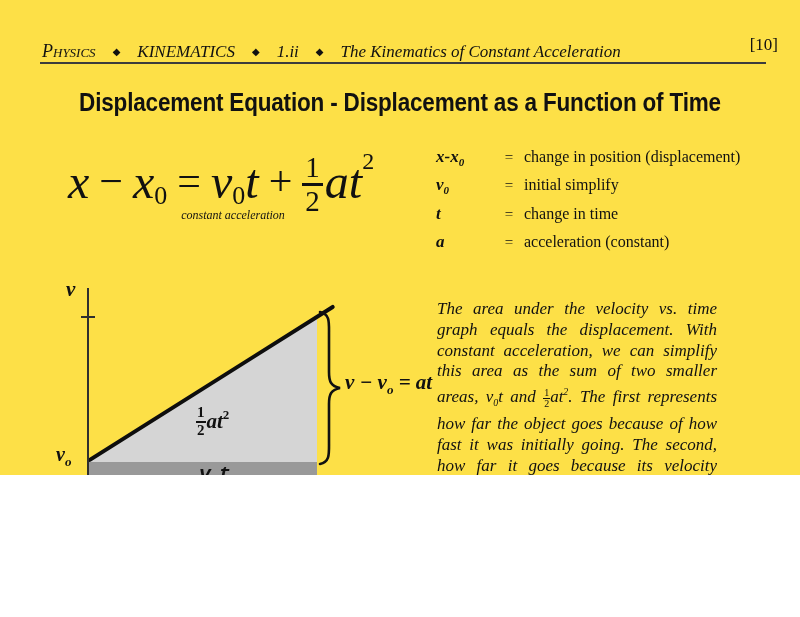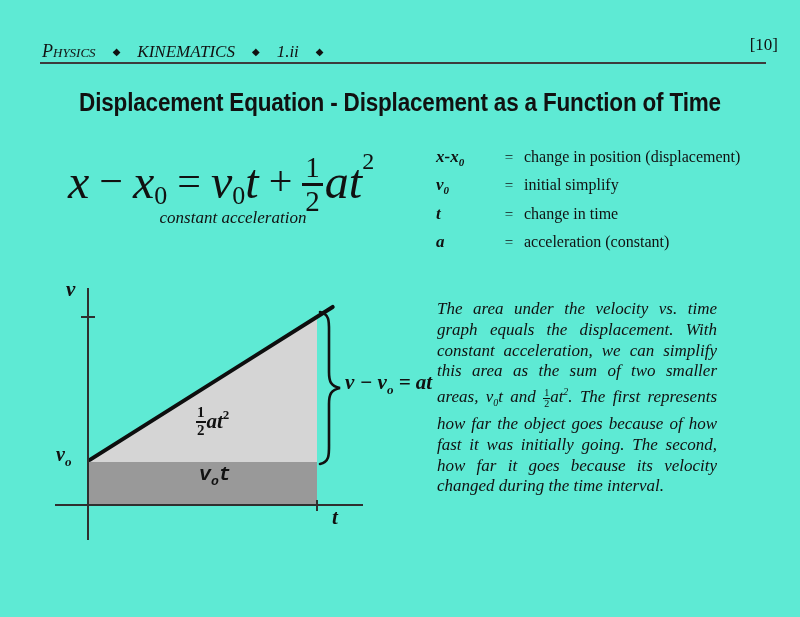--- a/index.html
+++ b/index.html
@@ -1,16 +1,16 @@
 <!DOCTYPE html>
 <html><head>
 <meta charset="utf-8">
 <style>
   html,body{margin:0;padding:0;background:#fff;}
-  .page{position:relative;width:800px;height:617px;background:#5eead4;overflow:hidden;
+  .page{position:relative;width:800px;height:475px;background:#fde047;overflow:hidden;
         font-family:"Liberation Serif",serif;color:#111;}
   
   .hdr{position:absolute;left:42px;top:41px;display:flex;align-items:baseline;gap:17px;
        font-style:italic;font-size:17px;white-space:nowrap;}
   .hdr .smallcaps{font-variant:small-caps;font-size:18px;}
   .hdr .diamond{font-style:normal;font-size:10px;transform:translateY(-2px);}
   .pageno{position:absolute;right:22px;top:35px;font-size:17px;}
   .rule{position:absolute;left:40px;top:62px;width:726px;height:2px;background:#3c3c3c;}
   
   .title{position:absolute;left:0;top:88px;width:800px;text-align:center;
@@ -19,21 +19,21 @@
   
   .big-eq{position:absolute;left:68px;top:136px;height:90px;display:flex;align-items:center;
           font-style:italic;font-size:48px;}
   .big-eq .op{font-style:normal;font-size:42px;margin:0 10px;}
   .big-eq .bsub{font-style:normal;font-size:26px;transform:translateY(15px);display:inline-block;}
   .big-eq .bsup{font-style:normal;font-size:24px;transform:translateY(-20px);display:inline-block;}
   .frac{display:inline-flex;flex-direction:column;align-items:center;font-style:normal;
         font-size:29px;line-height:1.05;transform:translateY(3px);margin-right:2px;}
   .frac .fnum{border-bottom:3px solid #111;padding:0 3px 0;}
   .eq-caption{position:absolute;left:118px;top:208px;width:230px;text-align:center;
-              font-style:italic;font-size:17px;}
+              font-style:italic;font-size:12px;}
   
   .defs{position:absolute;left:436px;top:147px;display:grid;
         grid-template-columns:58px 26px auto;column-gap:2px;row-gap:7px;align-items:baseline;}
   .defs .sym{text-align:left;font-weight:bold;font-style:italic;font-size:17px;}
   .defs .sym .dsub{font-size:11px;font-weight:bold;}
   .defs .deq{text-align:center;font-size:15px;}
   .defs .ddef{font-size:16px;}
   
   .axis{position:absolute;background:#2f2f2f;}
   .y-axis{left:87px;top:288px;width:2px;height:252px;}
@@ -75,20 +75,21 @@
 
 <div class="page">
 
   <div class="hdr">
     <span class="smallcaps">Physics</span>
     <span class="diamond">◆</span>
     <span>KINEMATICS</span>
     <span class="diamond">◆</span>
     <span>1.ii</span>
     <span class="diamond">◆</span>
+    <span>The Kinematics of Constant Acceleration</span>
   </div>
   <div class="pageno">[10]</div>
   <div class="rule"></div>
 
   <div class="title">Displacement Equation - Displacement as a Function of Time</div>
 
   <div class="big-eq">
     <span>x</span>
     <span class="op">−</span>
     <span>x</span>

